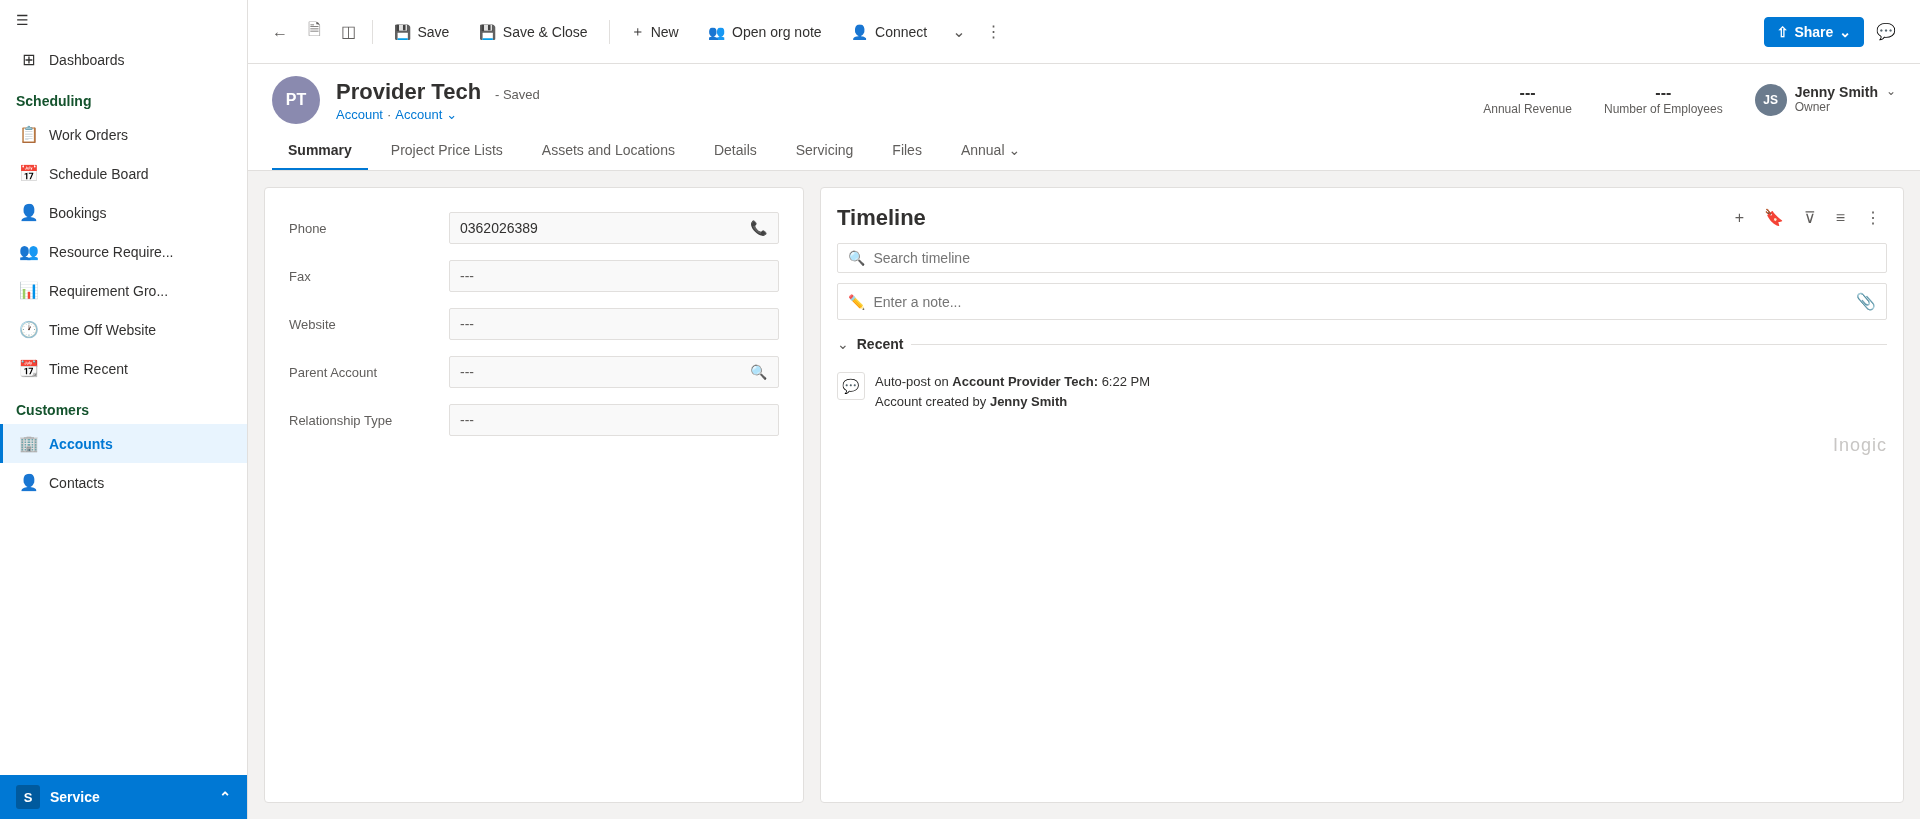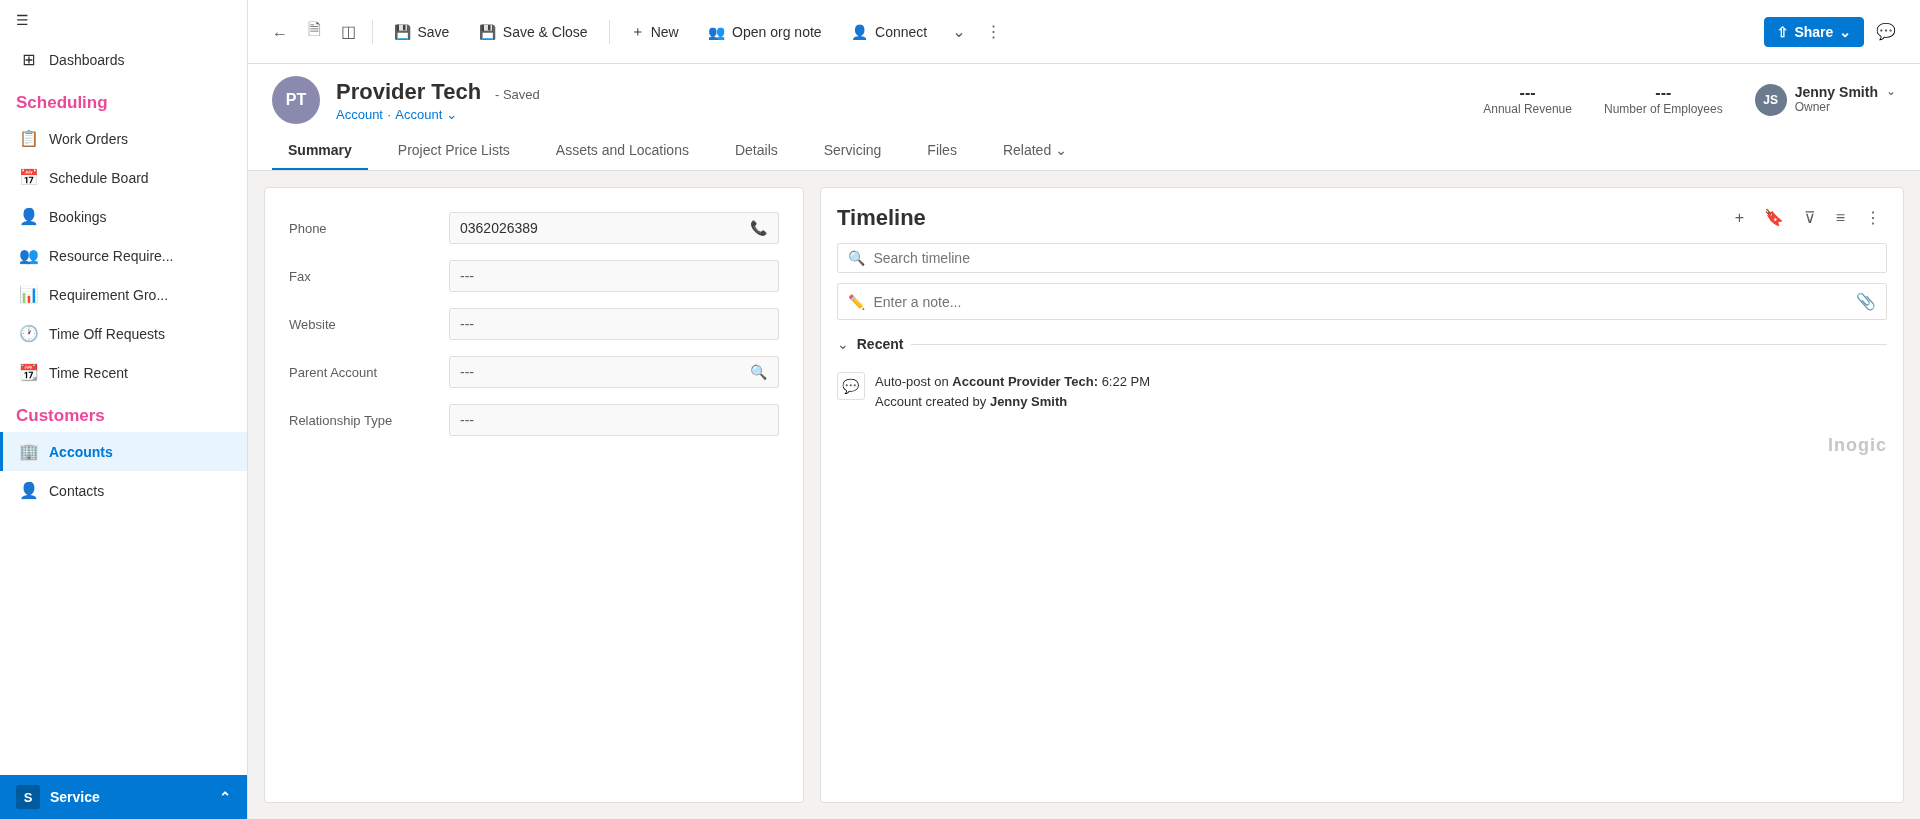--- a/index.html
+++ b/index.html
@@ -1,21 +1,21 @@
 <!DOCTYPE html>
 <html><head>
   <meta charset="utf-8">
   <style>
     * { box-sizing: border-box; margin: 0; padding: 0; }
     body { font-family: 'Segoe UI', sans-serif; background: #f3f2f1; display: flex; height: 819px; overflow: hidden; font-size: 14px; color: #323130; }
 
     
     .sidebar { width: 248px; background: #fff; border-right: 1px solid #e1dfdd; display: flex; flex-direction: column; height: 100%; overflow-y: auto; flex-shrink: 0; }
     .sidebar-hamburger { padding: 12px 16px; cursor: pointer; }
-    .sidebar-section-label { font-size: 17px; font-weight: 600; color: #ec4899; padding: 14px 16px 6px 16px; }
+    .sidebar-section-label { font-size: 14px; font-weight: 600; color: #14532d; padding: 14px 16px 6px 16px; }
     .sidebar-item { display: flex; align-items: center; gap: 10px; padding: 10px 16px; cursor: pointer; color: #323130; font-size: 14px; border-left: 3px solid transparent; }
     .sidebar-item.active { background: #e8f4fe; border-left: 3px solid #0078d4; font-weight: 600; color: #0078d4; }
     .sidebar-item .icon { font-size: 16px; width: 20px; text-align: center; }
     .sidebar-bottom-item { display: flex; align-items: center; justify-content: space-between; padding: 10px 16px; cursor: pointer; background: #0078d4; color: #fff; font-weight: 600; font-size: 14px; }
     .sidebar-bottom-item .left { display: flex; align-items: center; gap: 10px; }
     .sidebar-bottom-item .s-icon { width: 24px; height: 24px; background: #005a9e; border-radius: 3px; display: flex; align-items: center; justify-content: center; font-weight: 700; font-size: 13px; }
 
     
     .main { flex: 1; display: flex; flex-direction: column; height: 100%; overflow: hidden; }
 
@@ -40,21 +40,21 @@
     .record-meta-item { text-align: center; }
     .record-meta-item .val { font-size: 16px; font-weight: 600; color: #323130; }
     .record-meta-item .lbl { font-size: 12px; color: #605e5c; }
     .record-owner { display: flex; align-items: flex-start; gap: 8px; }
     .owner-avatar { width: 32px; height: 32px; border-radius: 50%; background: #6b7b8d; display: flex; align-items: center; justify-content: center; color: #fff; font-weight: 700; font-size: 12px; }
     .owner-info .name { font-size: 14px; font-weight: 600; }
     .owner-info .role { font-size: 12px; color: #605e5c; }
     .owner-chevron { cursor: pointer; color: #605e5c; font-size: 12px; }
 
     
-    .tabs { display: flex; align-items: center; gap: 14px; border-bottom: none; }
+    .tabs { display: flex; align-items: center; gap: 7px; border-bottom: none; }
     .tab { padding: 10px 16px; cursor: pointer; font-size: 14px; color: #605e5c; border-bottom: 2px solid transparent; white-space: nowrap; }
     .tab.active { color: #323130; border-bottom: 2px solid #0078d4; font-weight: 600; }
     .tab-related { display: flex; align-items: center; gap: 4px; }
 
     
     .content-area { display: flex; flex: 1; overflow: hidden; background: #f3f2f1; gap: 0; padding: 16px; gap: 16px; }
 
     
     .form-panel { background: #fff; border: 1px solid #e1dfdd; border-radius: 4px; flex: 0 0 540px; overflow-y: auto; padding: 24px; }
     .section-title { font-size: 13px; font-weight: 700; color: #323130; text-transform: uppercase; letter-spacing: 0.5px; margin-bottom: 20px; }
@@ -78,21 +78,21 @@
     .timeline-note input { border: none; outline: none; font-size: 14px; flex: 1; color: #605e5c; background: transparent; }
     .recent-section { }
     .recent-header { display: flex; align-items: center; gap: 8px; margin-bottom: 12px; }
     .recent-title { font-size: 14px; font-weight: 600; }
     .recent-line { flex: 1; height: 1px; background: #e1dfdd; }
     .recent-item { display: flex; align-items: flex-start; gap: 10px; padding: 8px 0; }
     .recent-item-icon { width: 28px; height: 28px; border: 1px solid #e1dfdd; border-radius: 3px; display: flex; align-items: center; justify-content: center; color: #605e5c; font-size: 14px; flex-shrink: 0; }
     .recent-item-text { font-size: 13px; color: #323130; line-height: 1.5; }
     .recent-item-text strong { font-weight: 600; }
     .inogic-logo { text-align: right; padding-top: 16px; }
-    .inogic-text { font-size: 18px; font-weight: 700; color: #c8c6c4; letter-spacing: 1px; }
+    .inogic-text { font-size: 18px; font-weight: 400; color: #c8c6c4; letter-spacing: 1px; }
 
     
     ::-webkit-scrollbar { width: 6px; }
     ::-webkit-scrollbar-thumb { background: #c8c6c4; border-radius: 3px; }
   </style>
 </head>
 <body>
 
 <nav class="sidebar">
   <div class="sidebar-hamburger">
@@ -120,21 +120,21 @@
   <div class="sidebar-item">
     <span class="icon">👥</span>
     <span>Resource Require...</span>
   </div>
   <div class="sidebar-item">
     <span class="icon">📊</span>
     <span>Requirement Gro...</span>
   </div>
   <div class="sidebar-item">
     <span class="icon">🕐</span>
-    <span>Time Off Requests</span>
+    <span>Time Off Website</span>
   </div>
   <div class="sidebar-item">
     <span class="icon">📆</span>
     <span>Time Recent</span>
   </div>
 
   <div class="sidebar-section-label">Customers</div>
 
   <div class="sidebar-item active">
     <span class="icon">🏢</span>
@@ -250,21 +250,21 @@
       <div class="tab">
         <span>Details</span>
       </div>
       <div class="tab">
         <span>Servicing</span>
       </div>
       <div class="tab">
         <span>Files</span>
       </div>
       <div class="tab tab-related">
-        <span>Related</span>
+        <span>Annual</span>
         <span>⌄</span>
       </div>
     </div>
   </div>
 
   <div class="content-area">
 
     <div class="form-panel">
 
 

